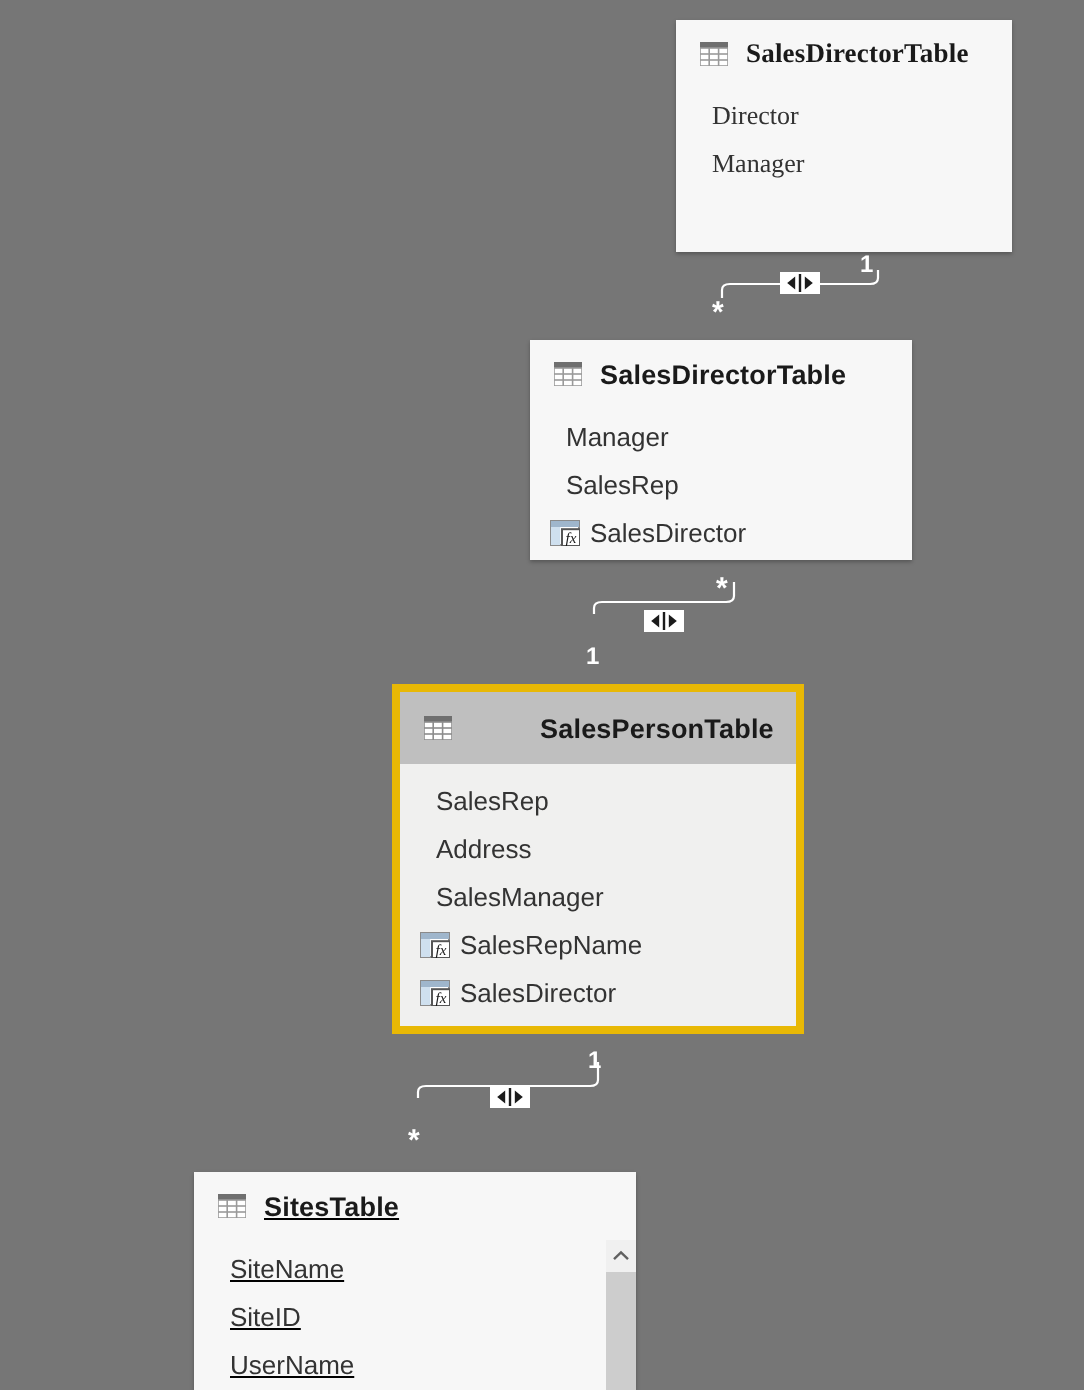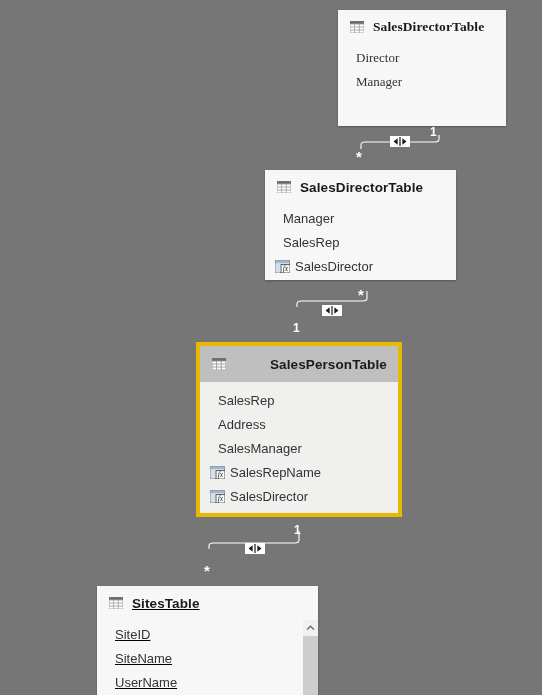--- a/index.html
+++ b/index.html
@@ -318,24 +318,24 @@
           <line x1="4.6" y1="3" x2="4.6" y2="12" stroke="#9a9a9a" stroke-width="0.8"></line>
           <line x1="9.3" y1="3" x2="9.3" y2="12" stroke="#9a9a9a" stroke-width="0.8"></line>
           <line x1="0" y1="6" x2="14" y2="6" stroke="#9a9a9a" stroke-width="0.8"></line>
           <line x1="0" y1="9" x2="14" y2="9" stroke="#9a9a9a" stroke-width="0.8"></line>
         </svg>
       </span>
       <span class="table-title">SitesTable</span>
     </div>
     <div class="field-list">
       <div class="field-row">
+        <span class="field-name">SiteName</span>
+      </div>
+      <div class="field-row">
         <span class="field-name">SiteID</span>
-      </div>
-      <div class="field-row">
-        <span class="field-name">SiteName</span>
       </div>
       <div class="field-row">
         <span class="field-name">UserName</span>
       </div>
     </div>
     <div class="vscroll">
       <div class="sb-up">
         <svg width="9" height="6" viewBox="0 0 9 6">
           <path d="M 1 4.6 L 4.5 1.2 L 8 4.6" fill="none" stroke="#606060" stroke-width="1.2"></path>
         </svg>

